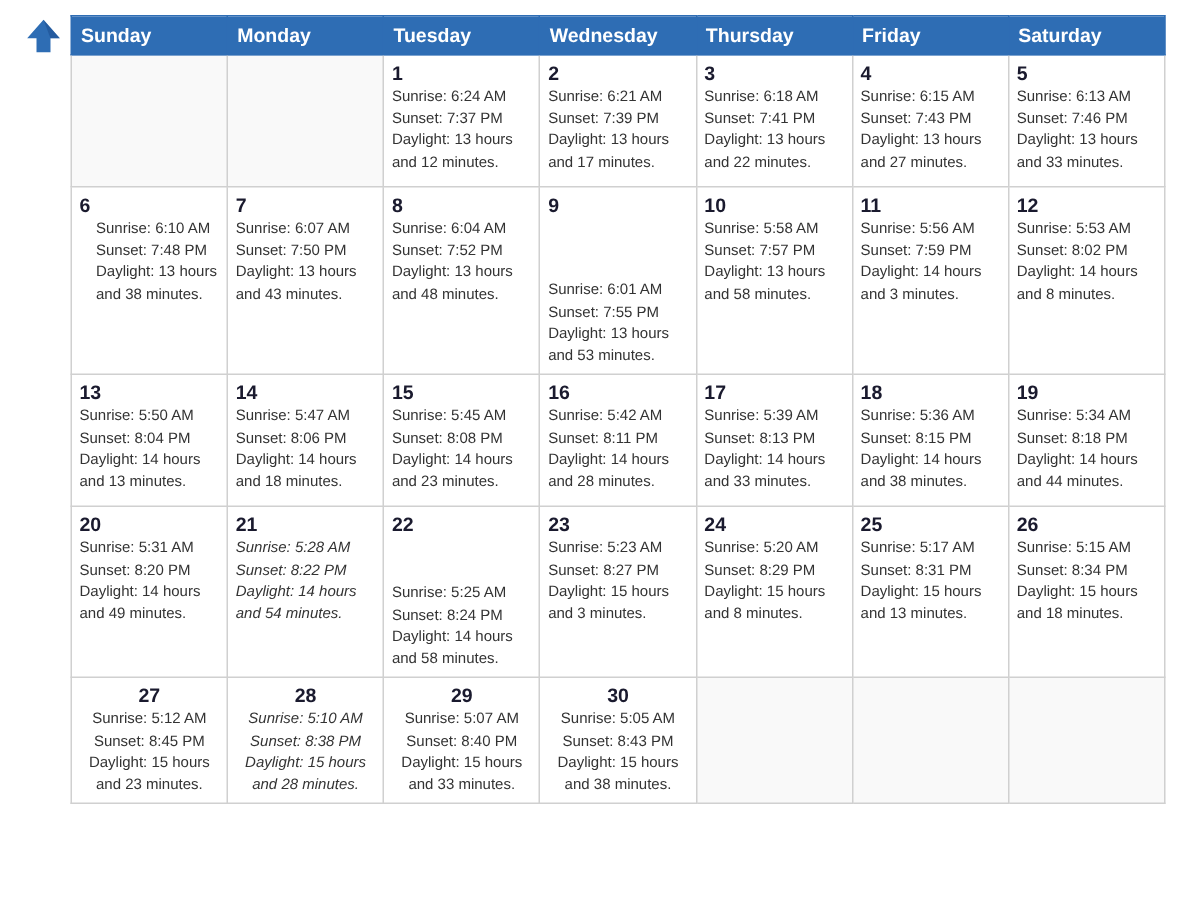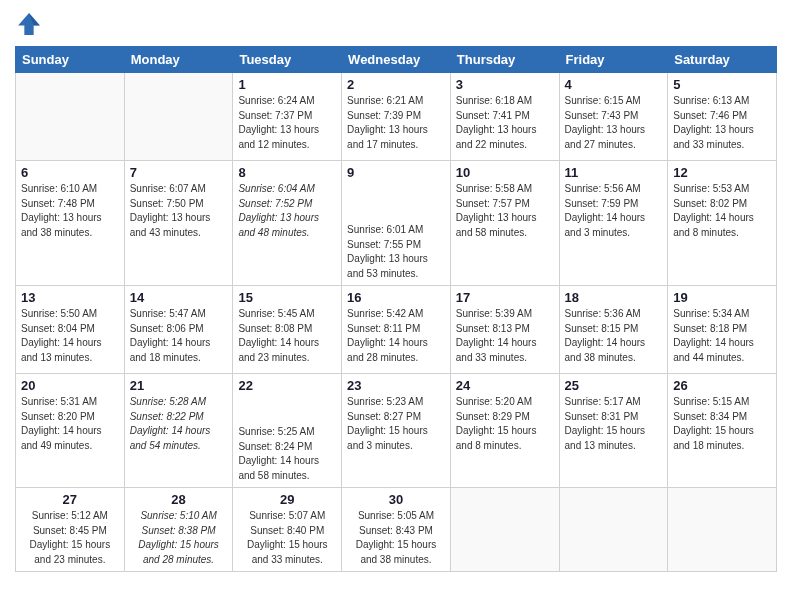--- a/index.html
+++ b/index.html
@@ -8,21 +8,21 @@
       background: #fff;
       width: 792px;
       height: 612px;
       overflow: hidden;
     }
     .page {
       width: 792px;
       height: 468px;
       padding: 10px 15px;
       display: flex;
-      flex-direction: column;
+      flex-direction: row;
     }
     .header {
       display: flex;
       justify-content: space-between;
       align-items: flex-start;
       margin-bottom: 8px;
     }
     .logo {
       display: flex;
       align-items: center;
@@ -167,33 +167,33 @@
           <td>
             <span class="day-number">5</span>
             <div class="day-info" style="white-space: pre-line;">Sunrise: 6:13 AM
 Sunset: 7:46 PM
 Daylight: 13 hours and 33 minutes.</div>
           </td>
         </tr>
         <tr>
           <td>
             <span class="day-number">6</span>
-            <div class="day-info" style="white-space: pre-line;">Sunrise: 6:10 AM
+            <div class="day-info" style="white-space: pre-line; margin-left: 11px;">Sunrise: 6:10 AM
 Sunset: 7:48 PM
 Daylight: 13 hours and 38 minutes.</div>
           </td>
           <td>
             <span class="day-number">7</span>
             <div class="day-info" style="white-space: pre-line;">Sunrise: 6:07 AM
 Sunset: 7:50 PM
 Daylight: 13 hours and 43 minutes.</div>
           </td>
           <td>
             <span class="day-number">8</span>
-            <div class="day-info" style="white-space: pre-line; font-style: italic;">Sunrise: 6:04 AM
+            <div class="day-info" style="white-space: pre-line;">Sunrise: 6:04 AM
 Sunset: 7:52 PM
 Daylight: 13 hours and 48 minutes.</div>
           </td>
           <td>
             <span class="day-number">9</span>
             <div class="day-info" style="white-space: pre-line; margin-top: 43px;">Sunrise: 6:01 AM
 Sunset: 7:55 PM
 Daylight: 13 hours and 53 minutes.</div>
           </td>
           <td>

